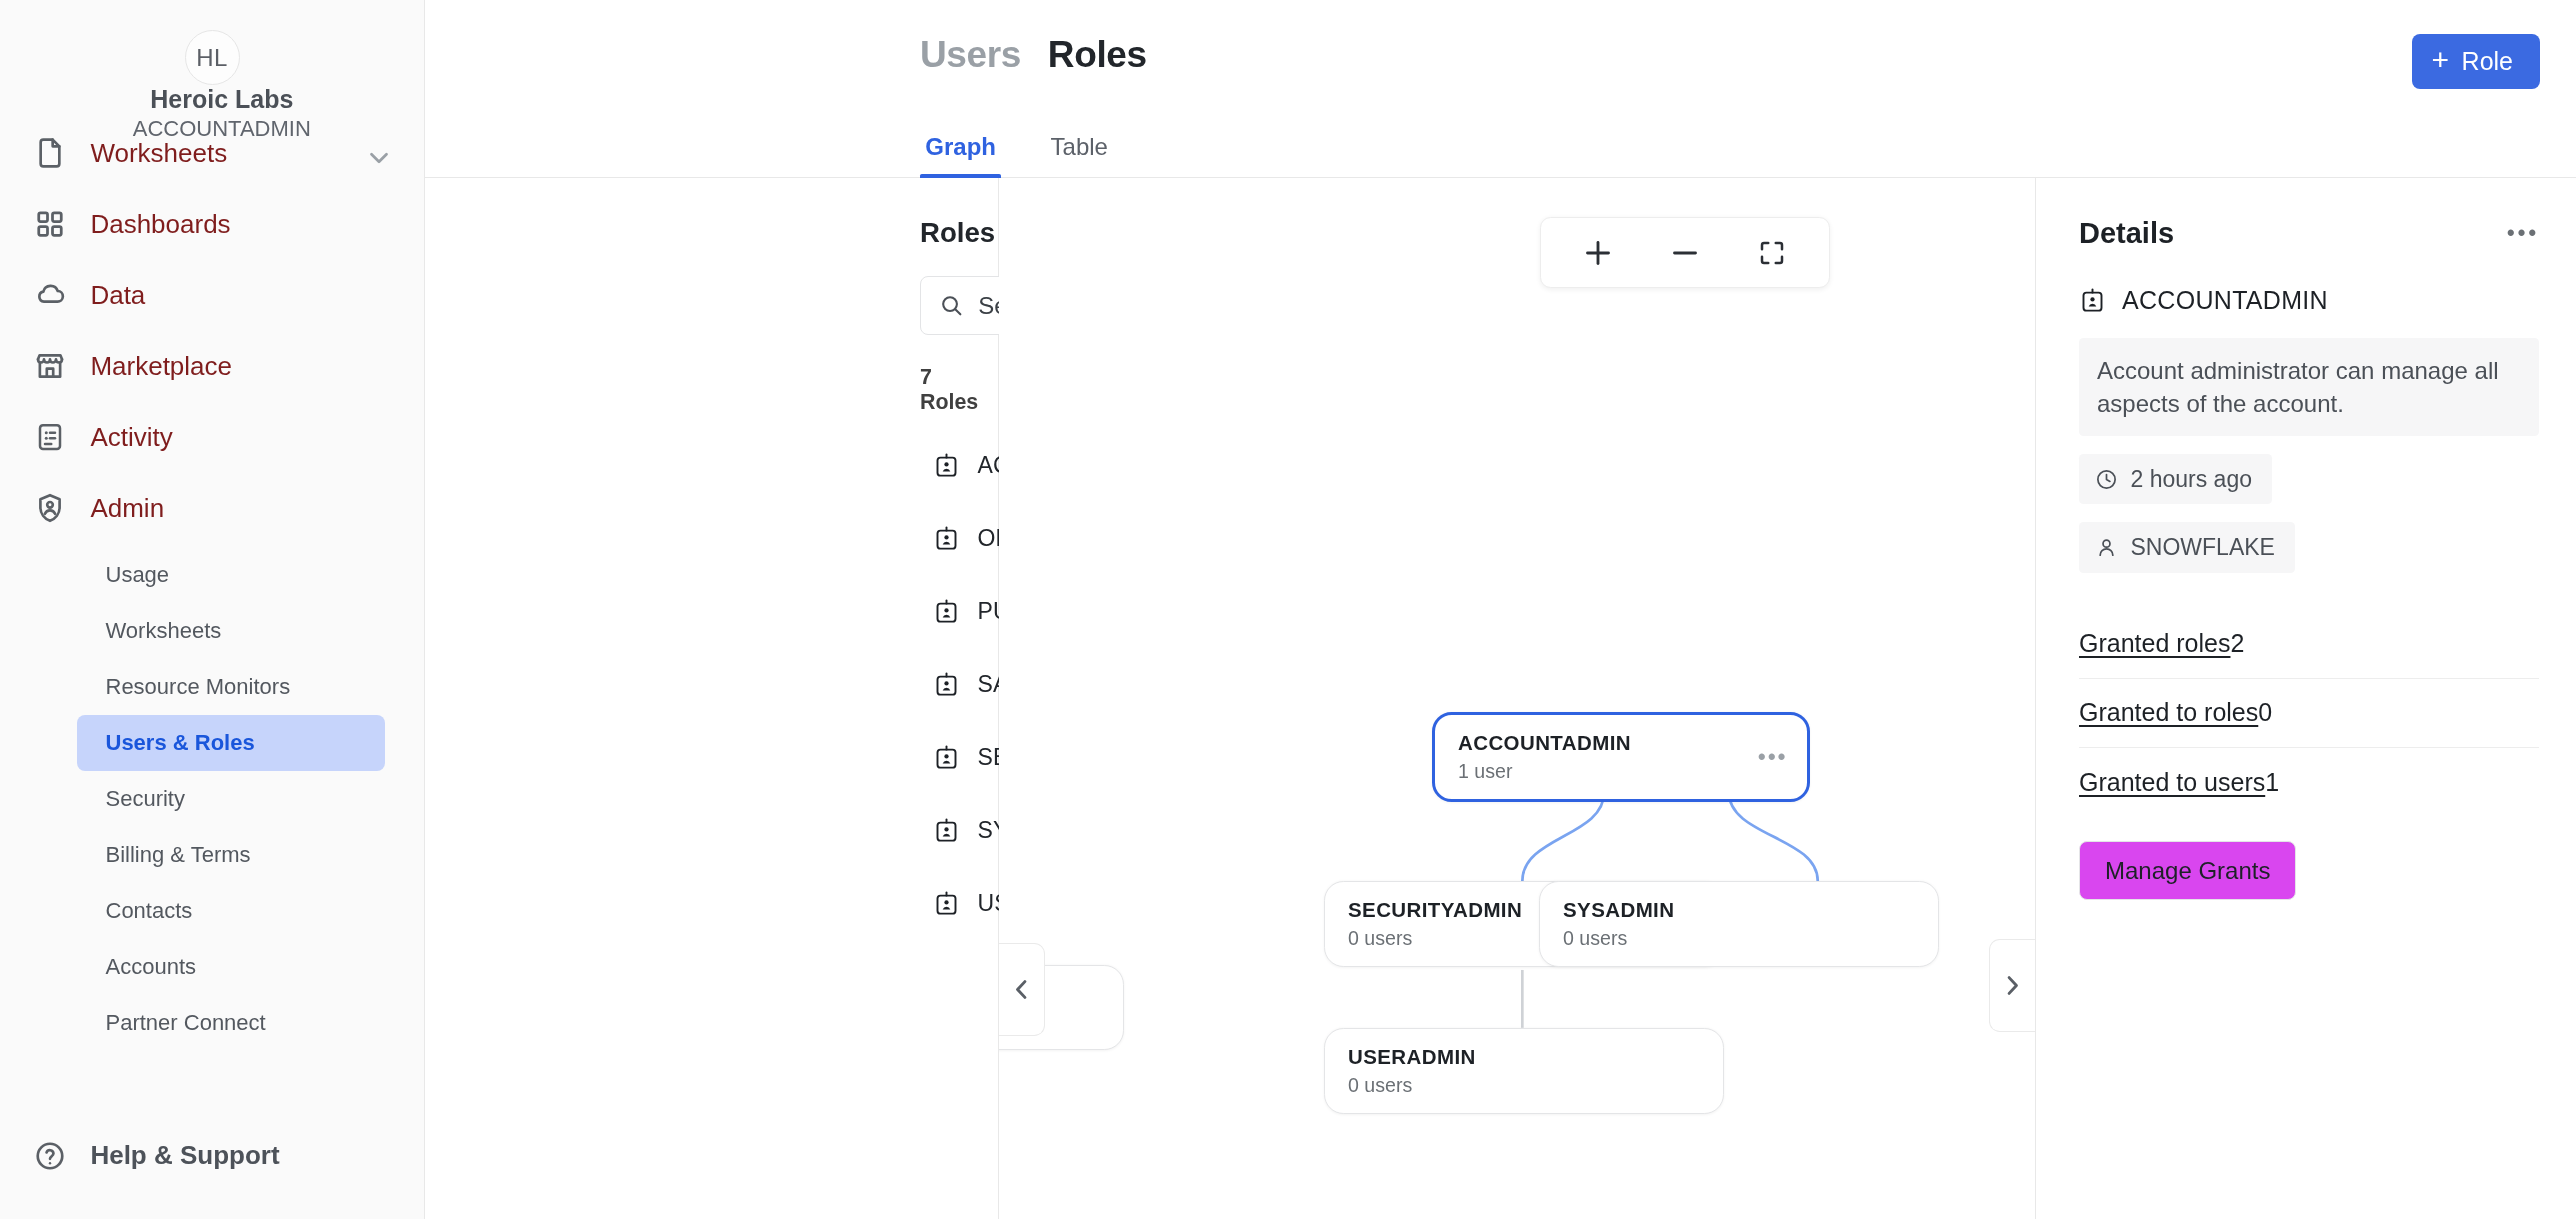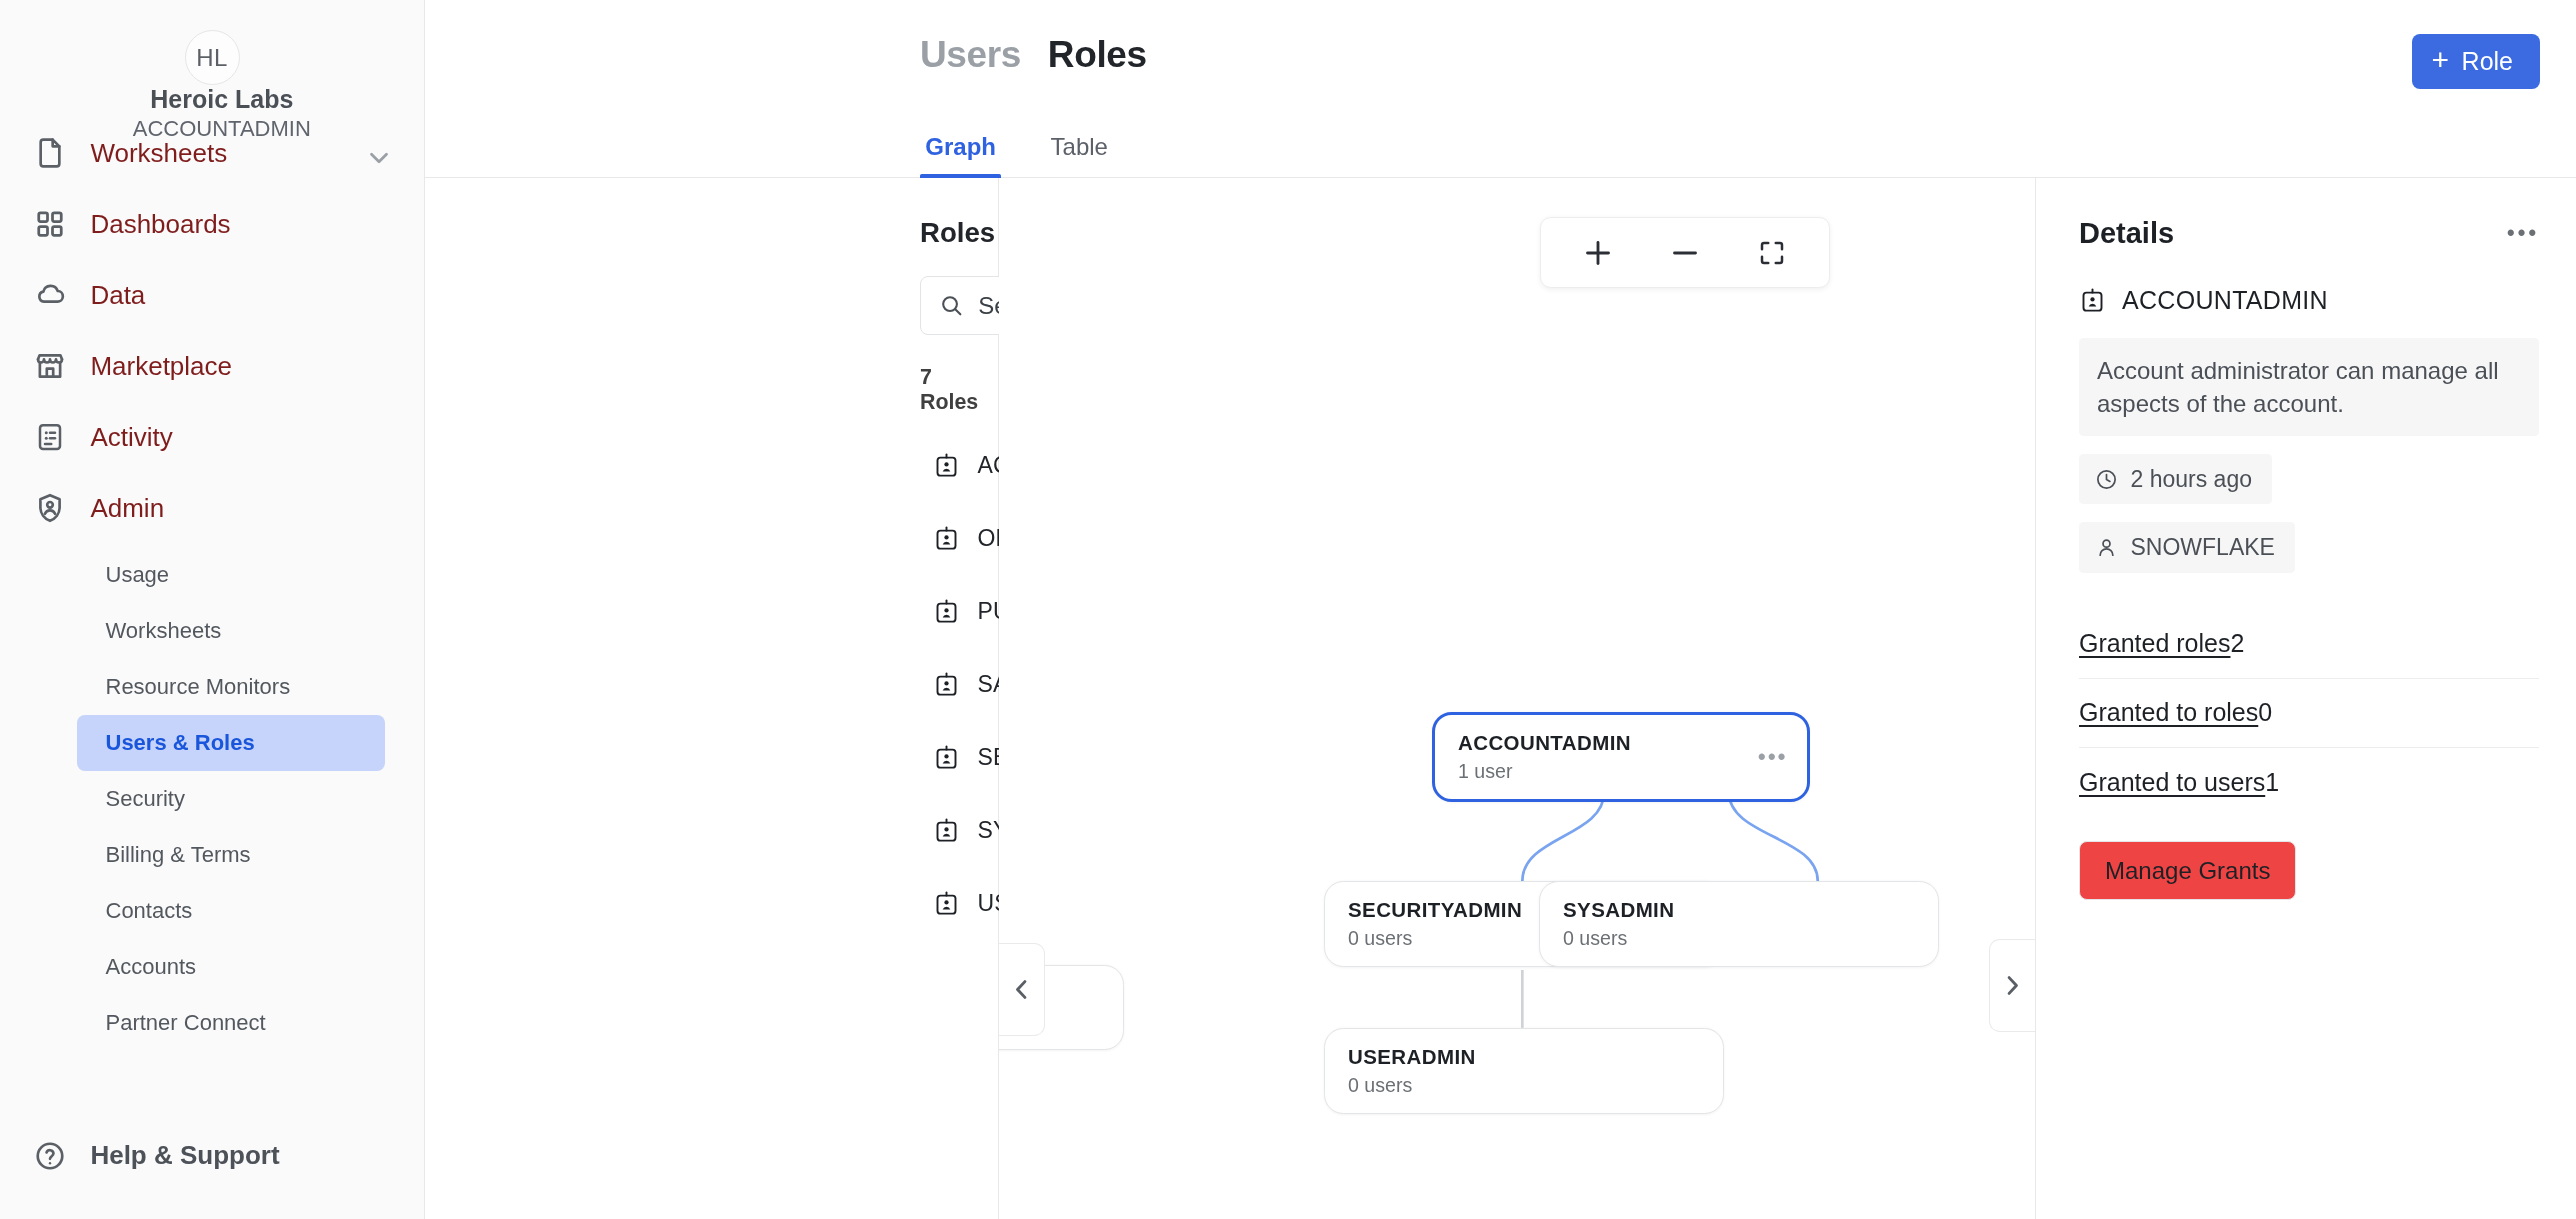--- a/index.html
+++ b/index.html
@@ -195,21 +195,21 @@
   }
   .grant-row:last-of-type { border-bottom: none; }
   .grant-link {
     font-size: 25px; color: #1d2126; text-decoration: underline;
     text-underline-offset: 4.4px; cursor: pointer;
   }
   .grant-val { font-size: 25px; color: #1d2126; }
 
   .manage-btn {
     margin-top: 25px; height: 59px; padding: 0 25px;
-    background: #ef4444; border: 1.8px solid #e4e5e7; border-radius: 8px;
+    background: #d946ef; border: 1.8px solid #e4e5e7; border-radius: 8px;
     font-size: 24px; color: #1d2126; font-family: inherit; cursor: pointer;
   }
   svg { display: block; }
 </style>
 </head>
 <body>
 
 <div class="app">
 
   <aside class="sidebar">

